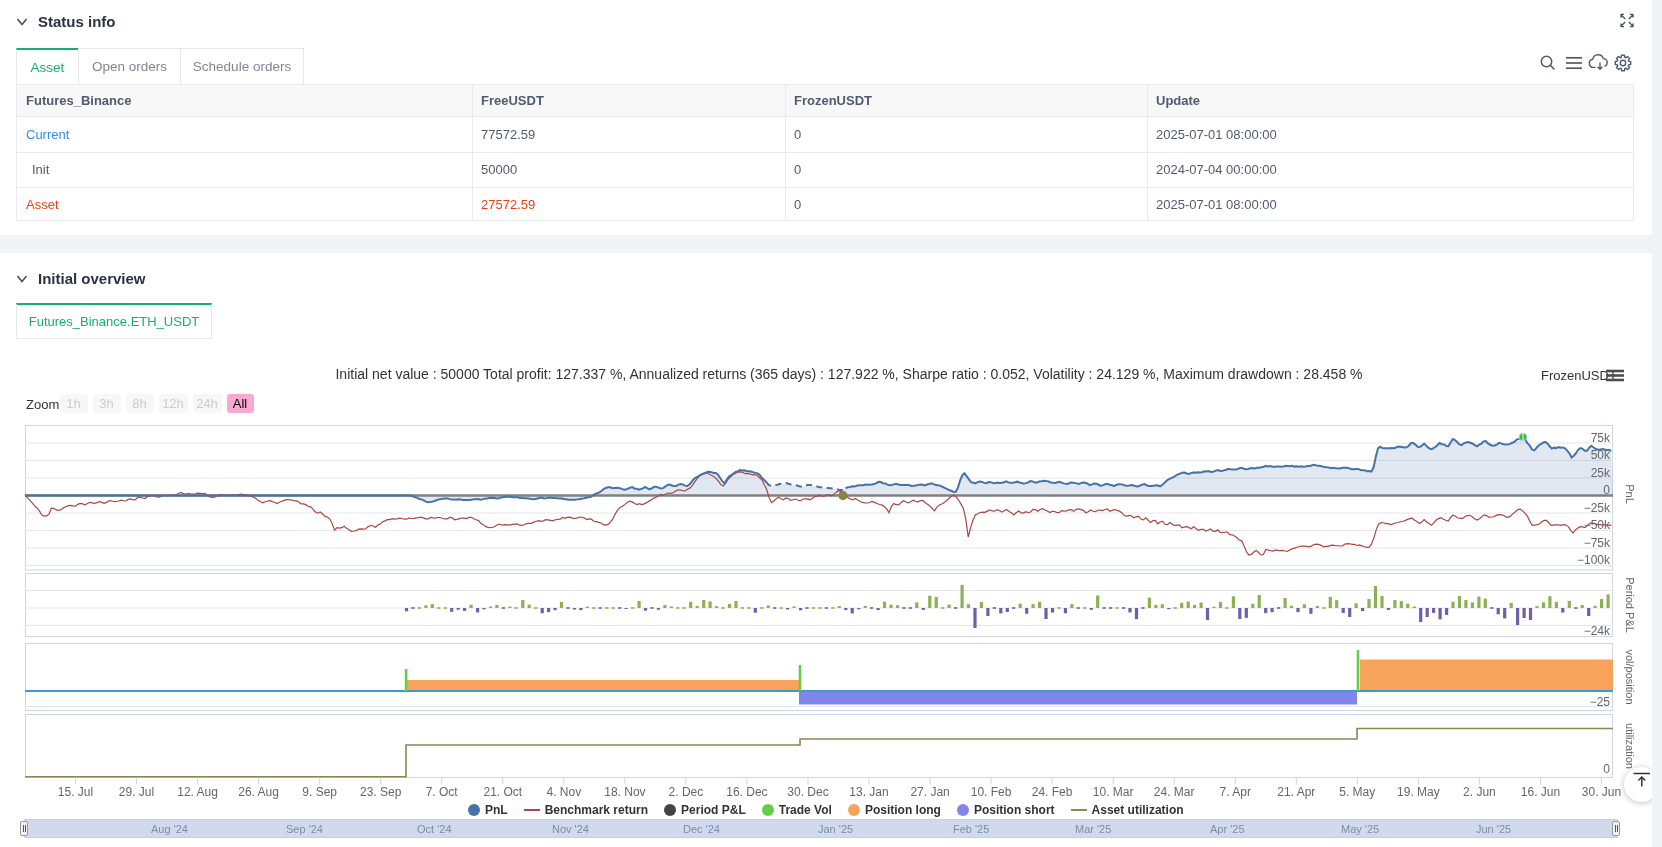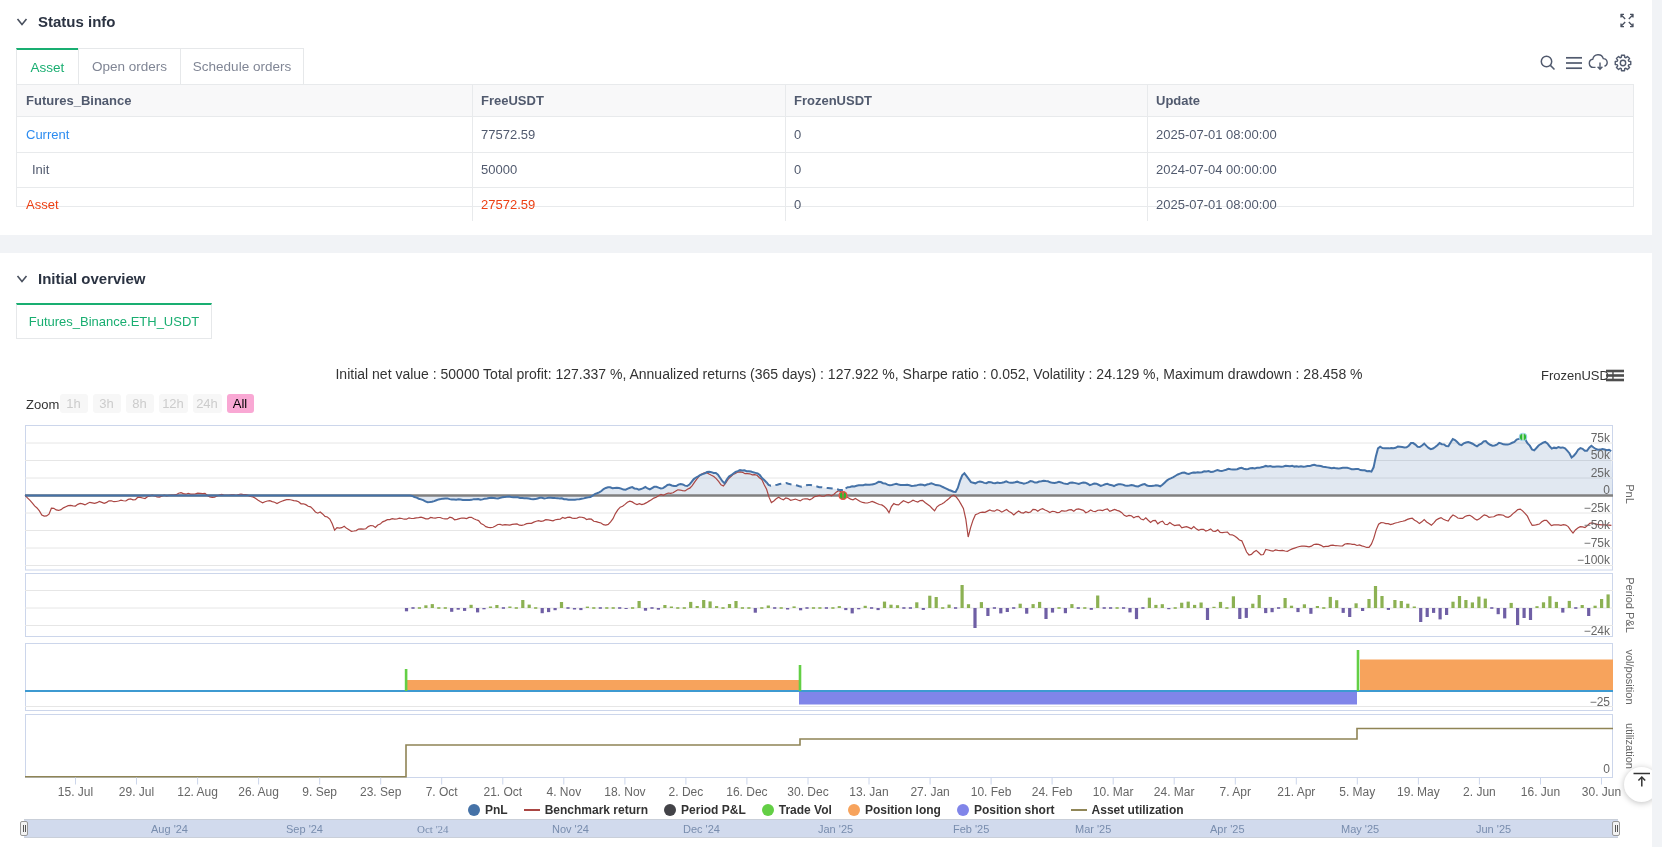--- a/index.html
+++ b/index.html
@@ -64,21 +64,21 @@
         </g>
   <path d="M56.5,13.4 h-2.1 a4.1,4.1 0 0 1 -0.6,-8.15 a5.4,5.4 0 0 1 10.5,-0.6 a3.9,3.9 0 0 1 1.2,7.6" stroke-width="1.4"></path>
   <path d="M61,8.5 v6.5 M58.6,12.8 l2.4,2.5 l2.4,-2.5" stroke-width="1.4"></path>
   <g stroke-width="1.4" stroke-linejoin="round">
    <path d="M91.75,7.49L91.75,10.51L89.77,10.65L89.25,11.91L90.55,13.42L88.42,15.55L86.91,14.25L85.65,14.77L85.51,16.75L82.49,16.75L82.35,14.77L81.09,14.25L79.58,15.55L77.45,13.42L78.75,11.91L78.23,10.65L76.25,10.51L76.25,7.49L78.23,7.35L78.75,6.09L77.45,4.58L79.58,2.45L81.09,3.75L82.35,3.23L82.49,1.25L85.51,1.25L85.65,3.23L86.91,3.75L88.42,2.45L90.55,4.58L89.25,6.09L89.77,7.35Z"></path>
    <circle cx="84" cy="9" r="2.7"></circle>
   </g>
  </g>
 </svg>
 
-<div class="abs" style="left:16px;top:84px;width:1618px;height:123px;box-sizing:border-box;border:1px solid #e8eaec;">
+<div class="abs" style="left:16px;top:84px;width:1618px;height:137px;box-sizing:border-box;border:1px solid #e8eaec;">
   <div style="position:absolute;left:0;top:0;width:100%;height:32px;background:#f8f8f9;border-bottom:1px solid #e8eaec;box-sizing:border-box;"></div>
   <div class="tline" style="left:0;top:67px;width:100%;height:1px;"></div>
   <div class="tline" style="left:0;top:102px;width:100%;height:1px;"></div>
   <div class="tline" style="left:455px;top:0;width:1px;height:136px;"></div>
   <div class="tline" style="left:768px;top:0;width:1px;height:136px;"></div>
   <div class="tline" style="left:1130px;top:0;width:1px;height:136px;"></div>
   <div class="th" style="left:9px;top:8px;">Futures_Binance</div>
   <div class="th" style="left:464px;top:8px;">FreeUSDT</div>
   <div class="th" style="left:777px;top:8px;">FrozenUSDT</div>
   <div class="th" style="left:1139px;top:8px;">Update</div>
@@ -430,21 +430,21 @@
  <div class="it"><span class="ln" style="background:#aa4643"></span>Benchmark return</div>
  <div class="it"><span class="dot" style="background:#434348"></span>Period P&amp;L</div>
  <div class="it"><span class="dot" style="background:#63cf45"></span>Trade Vol</div>
  <div class="it"><span class="dot" style="background:#f7a35c"></span>Position long</div>
  <div class="it"><span class="dot" style="background:#8085e9"></span>Position short</div>
  <div class="it"><span class="ln" style="background:#908657"></span>Asset utilization</div>
 </div>
 
 <div class="navlab" style="left:151px;">Aug '24</div>
 <div class="navlab" style="left:286px;">Sep '24</div>
-<div class="navlab" style="left:417px;font-family:Liberation Serif, serif;">Oct '24</div>
+<div class="navlab" style="left:417px;">Oct '24</div>
 <div class="navlab" style="left:552px;">Nov '24</div>
 <div class="navlab" style="left:683px;">Dec '24</div>
 <div class="navlab" style="left:818px;">Jan '25</div>
 <div class="navlab" style="left:953px;">Feb '25</div>
 <div class="navlab" style="left:1075px;">Mar '25</div>
 <div class="navlab" style="left:1210px;">Apr '25</div>
 <div class="navlab" style="left:1341px;text-align:right;">May '25</div>
 <div class="navlab" style="left:1476px;">Jun '25</div>
 <div class="navmask"></div>
 <div class="handle" style="left:20px;"></div>

